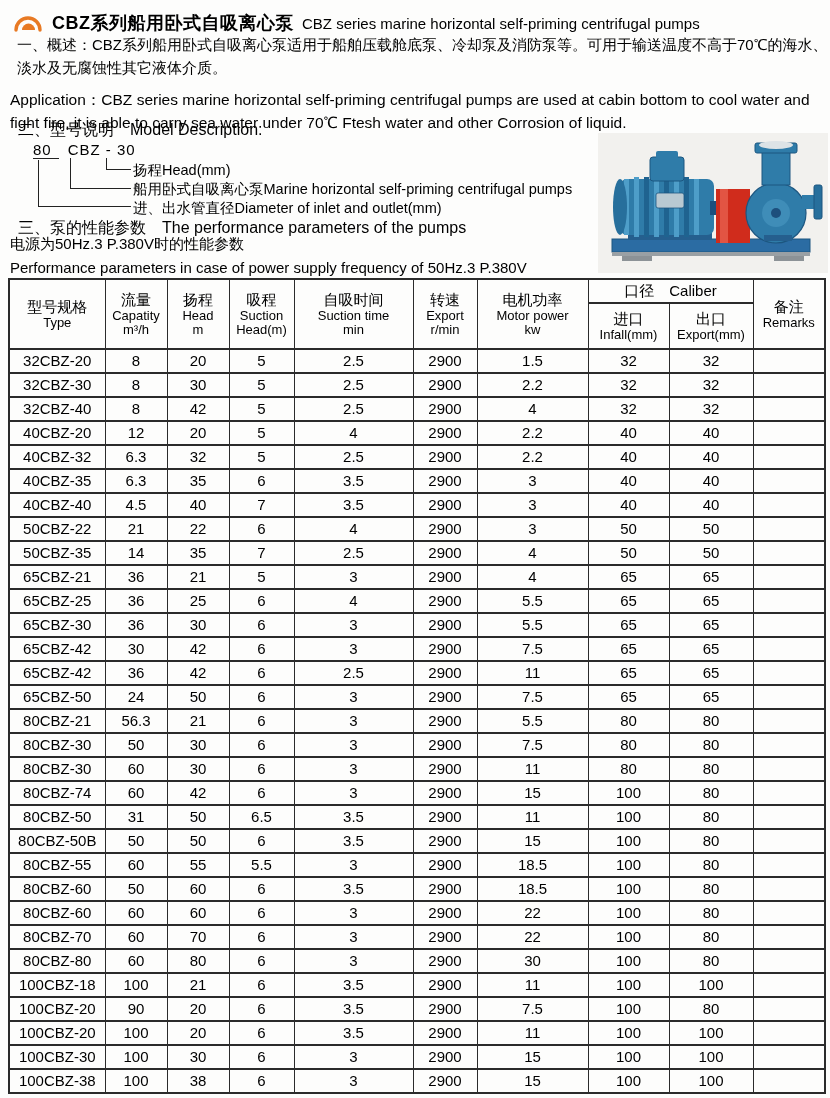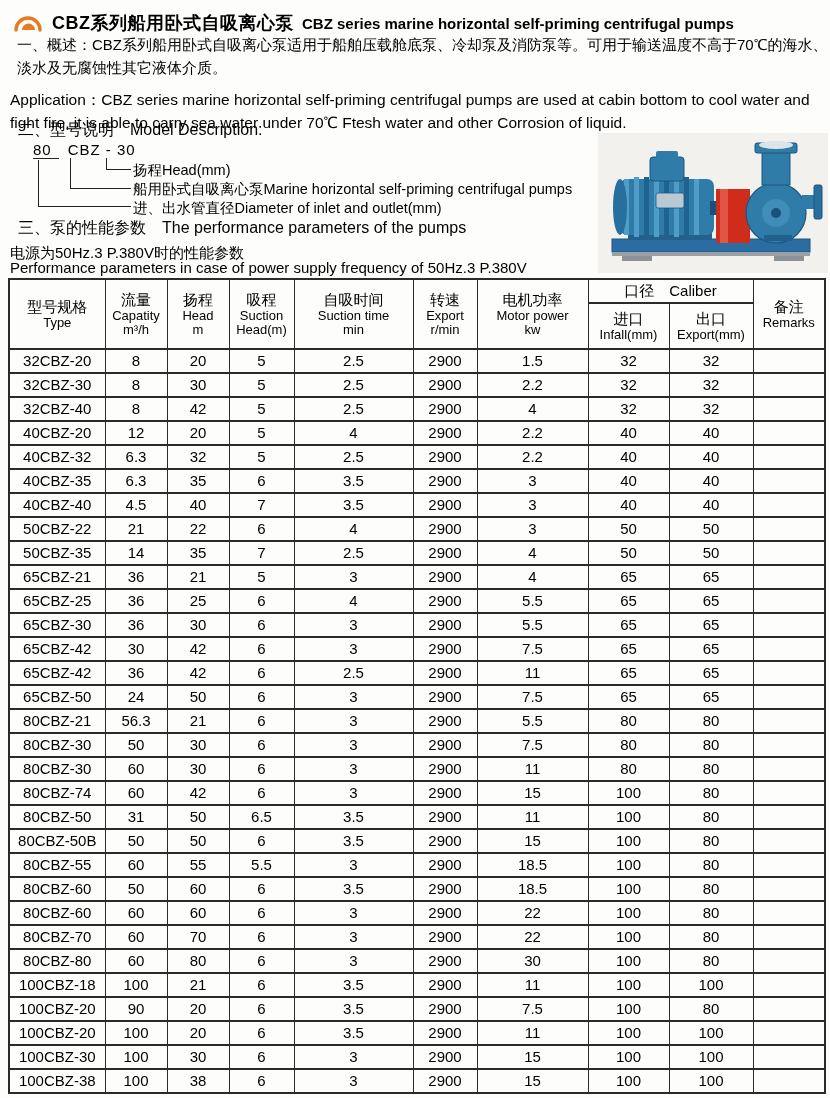--- a/index.html
+++ b/index.html
@@ -4,30 +4,30 @@
 <style>
   html,body { margin:0; padding:0; background:#ffffff; }
   .page {
     position:relative; width:830px; height:1098px; background:#fdfdfc;
     font-family:"Liberation Sans", sans-serif; color:#000000; overflow:hidden;
   }
   
   .title-row { position:absolute; left:12px; top:10px; display:flex; align-items:center; gap:8px; }
   .logo { width:32px; height:26px; flex:0 0 auto; }
   .title-zh { font-size:18px; font-weight:bold; letter-spacing:0.5px; }
-  .title-en { font-size:15px; font-weight:bold; }
+  .title-en { font-size:15px; font-weight:normal; }
   
   .para { position:absolute; left:10px; width:812px; font-size:15px; line-height:23px; }
   .para-overview { top:33px;margin-left:7px; }
   .para-application { top:88px; font-size:15.5px; }
   .section-heading { position:absolute; left:18px; font-size:16px; }
   .heading-model { top:120px; }
   .heading-perf { top:218px; }
   .perf-sub { position:absolute; left:10px; font-size:15px; }
-  .perf-sub-zh { top:244px; }
+  .perf-sub-zh { top:235px; }
   .perf-sub-en { top:259px; }
   
   .model-code { position:absolute; left:33px; top:141px; font-size:15px; letter-spacing:1px; }
   .code-underline { position:absolute; left:33px; top:158px; width:26px; height:0; border-bottom:1.5px solid #222; }
   .conn { position:absolute; border-left:1.5px solid #222; border-bottom:1.5px solid #222; }
   .conn-1 { left:106px; top:158px; width:24px; height:11px; }
   .conn-2 { left:70px;  top:158px; width:60px; height:30px; }
   .conn-3 { left:38px;  top:160px; width:92px; height:46px; }
   .diag-label { position:absolute; left:133px; font-size:14.5px; white-space:nowrap; }
   .diag-label-1 { top:161px; }

